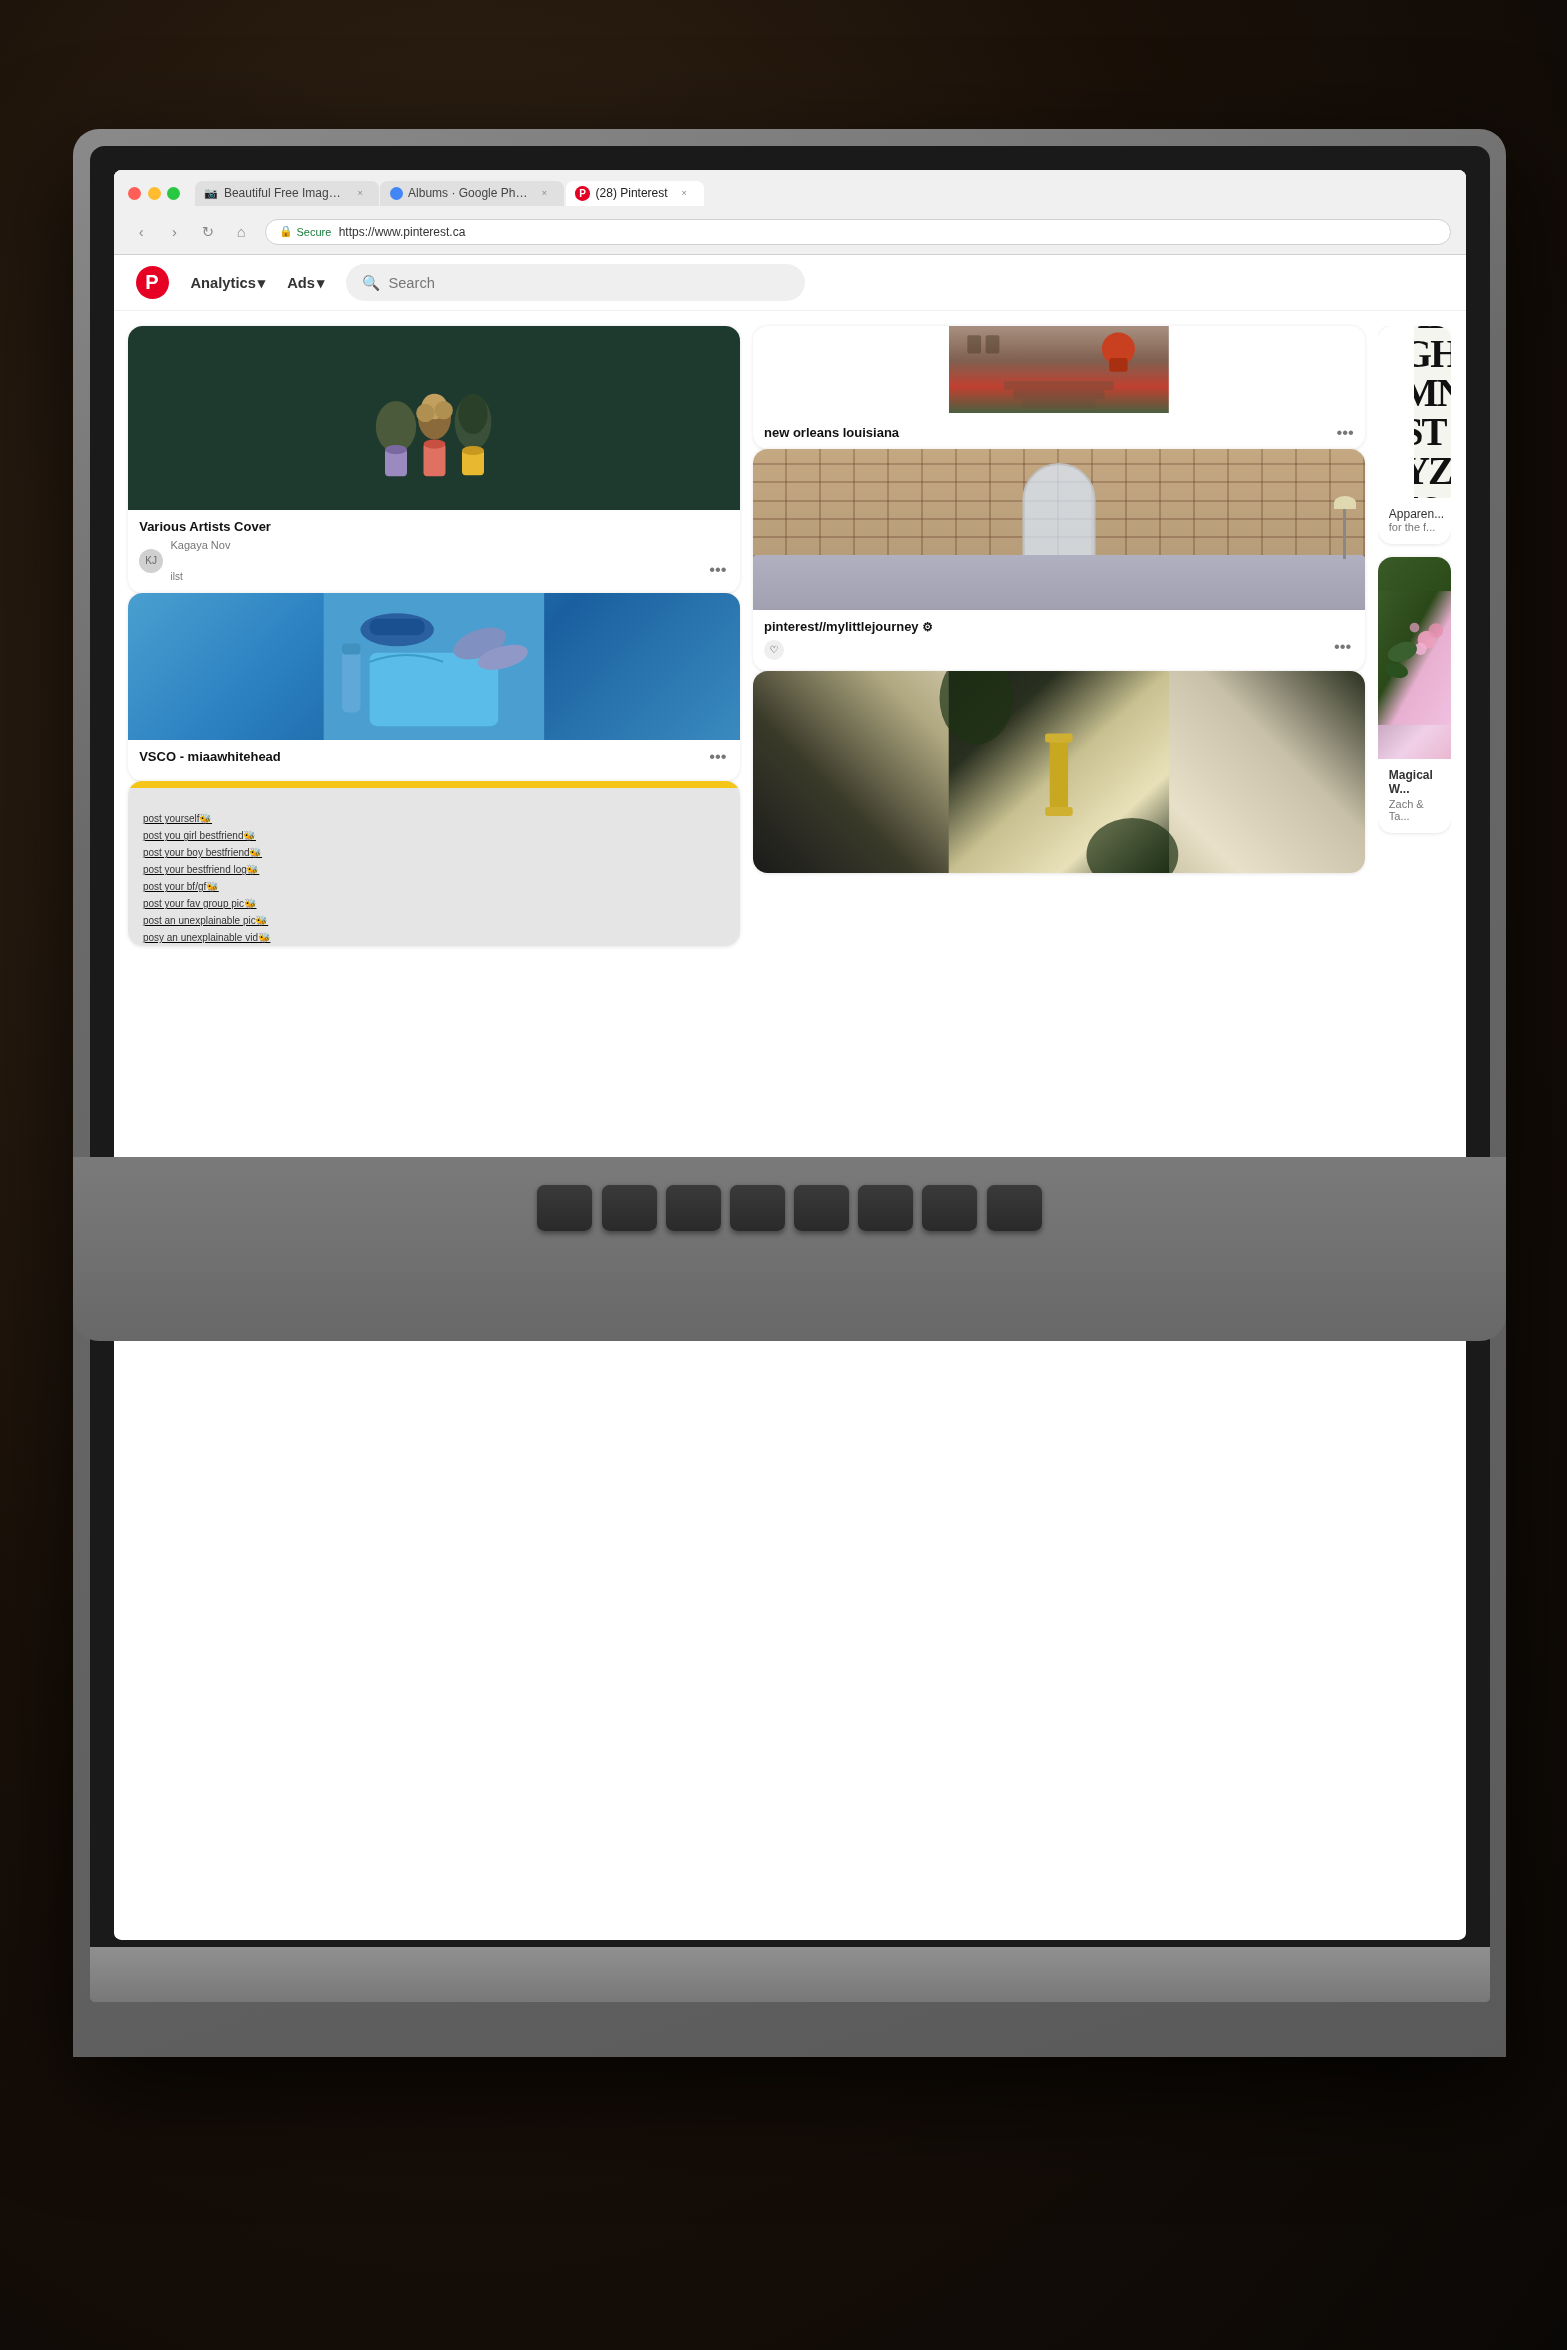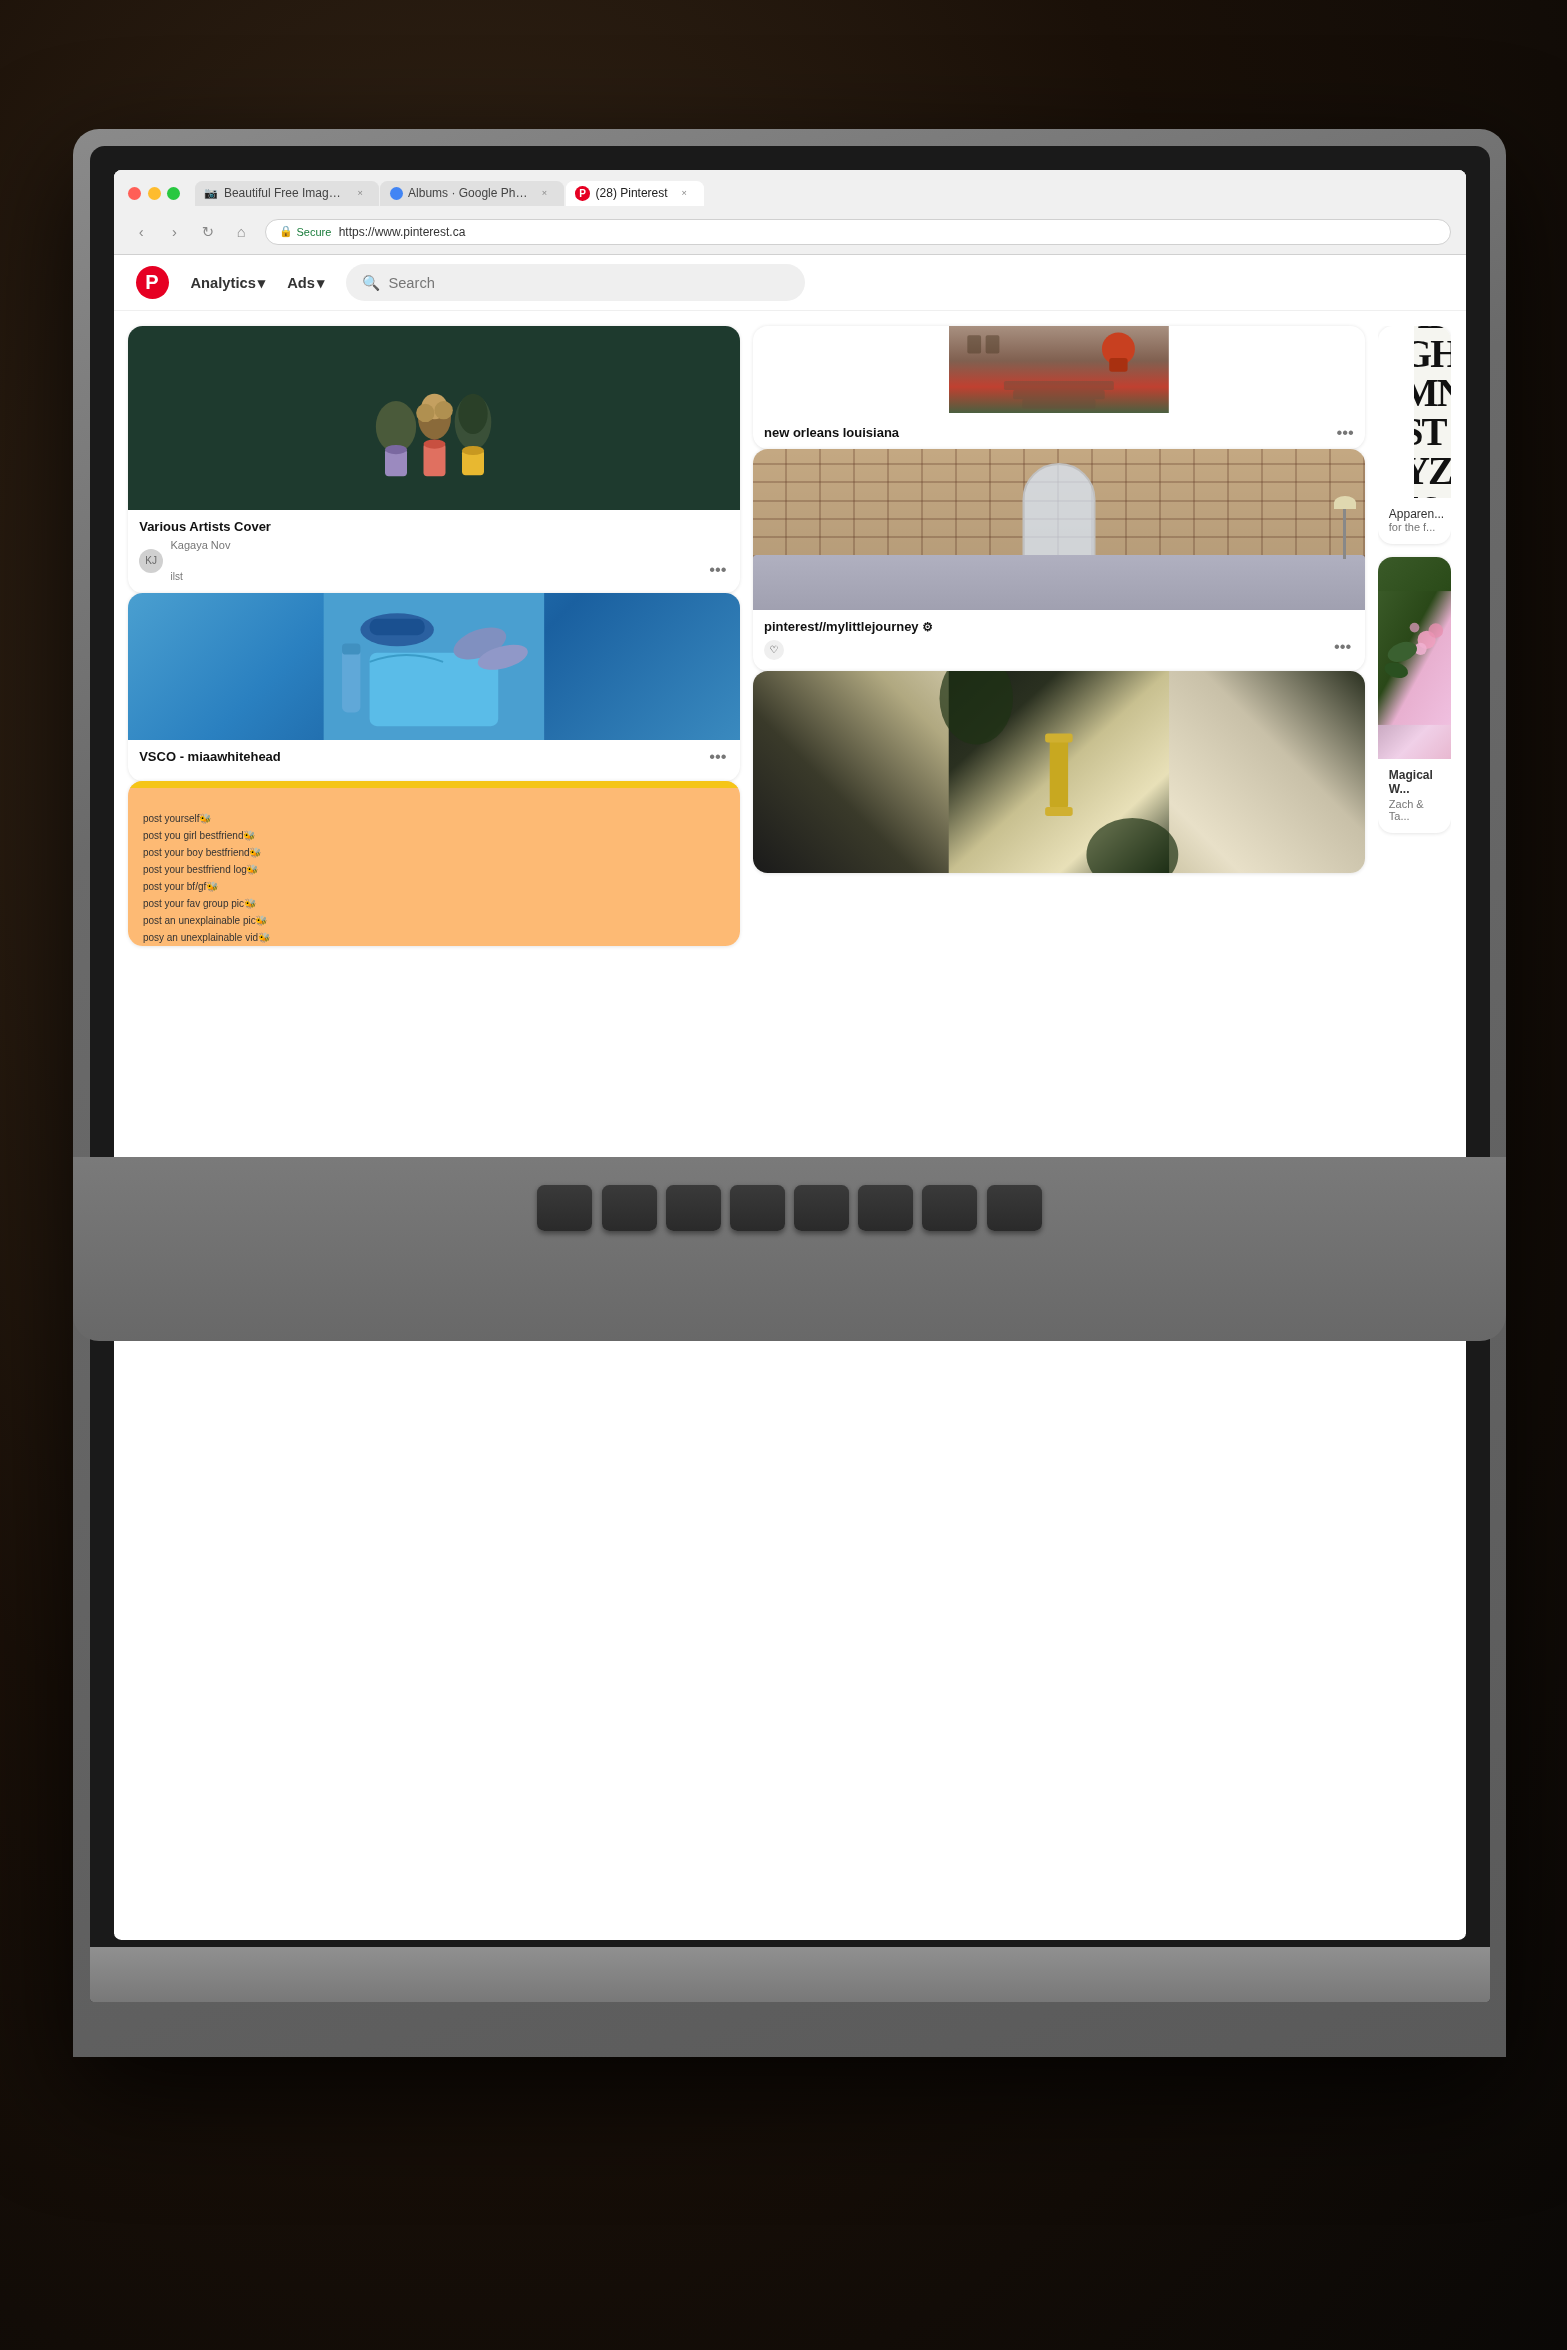--- a/index.html
+++ b/index.html
@@ -330,24 +330,25 @@
       height: 147px;
       background: linear-gradient(135deg, #4a9fd0 0%, #2a80c0 30%, #1a60a0 60%, #3a8abf 100%);
       position: relative;
       overflow: hidden;
     }
 
     
     .text-post {
       width: 100%;
       height: 165px;
-      background: #fdba74;
+      background: #e5e5e5;
       padding: 14.7px;
       overflow: hidden;
       position: relative;
+      text-decoration: underline;
     }
 
     .text-post-yellow-bar {
       position: absolute;
       top: 0;
       left: 0;
       right: 0;
       height: 7.3px;
       background: #f5c518;
     }

